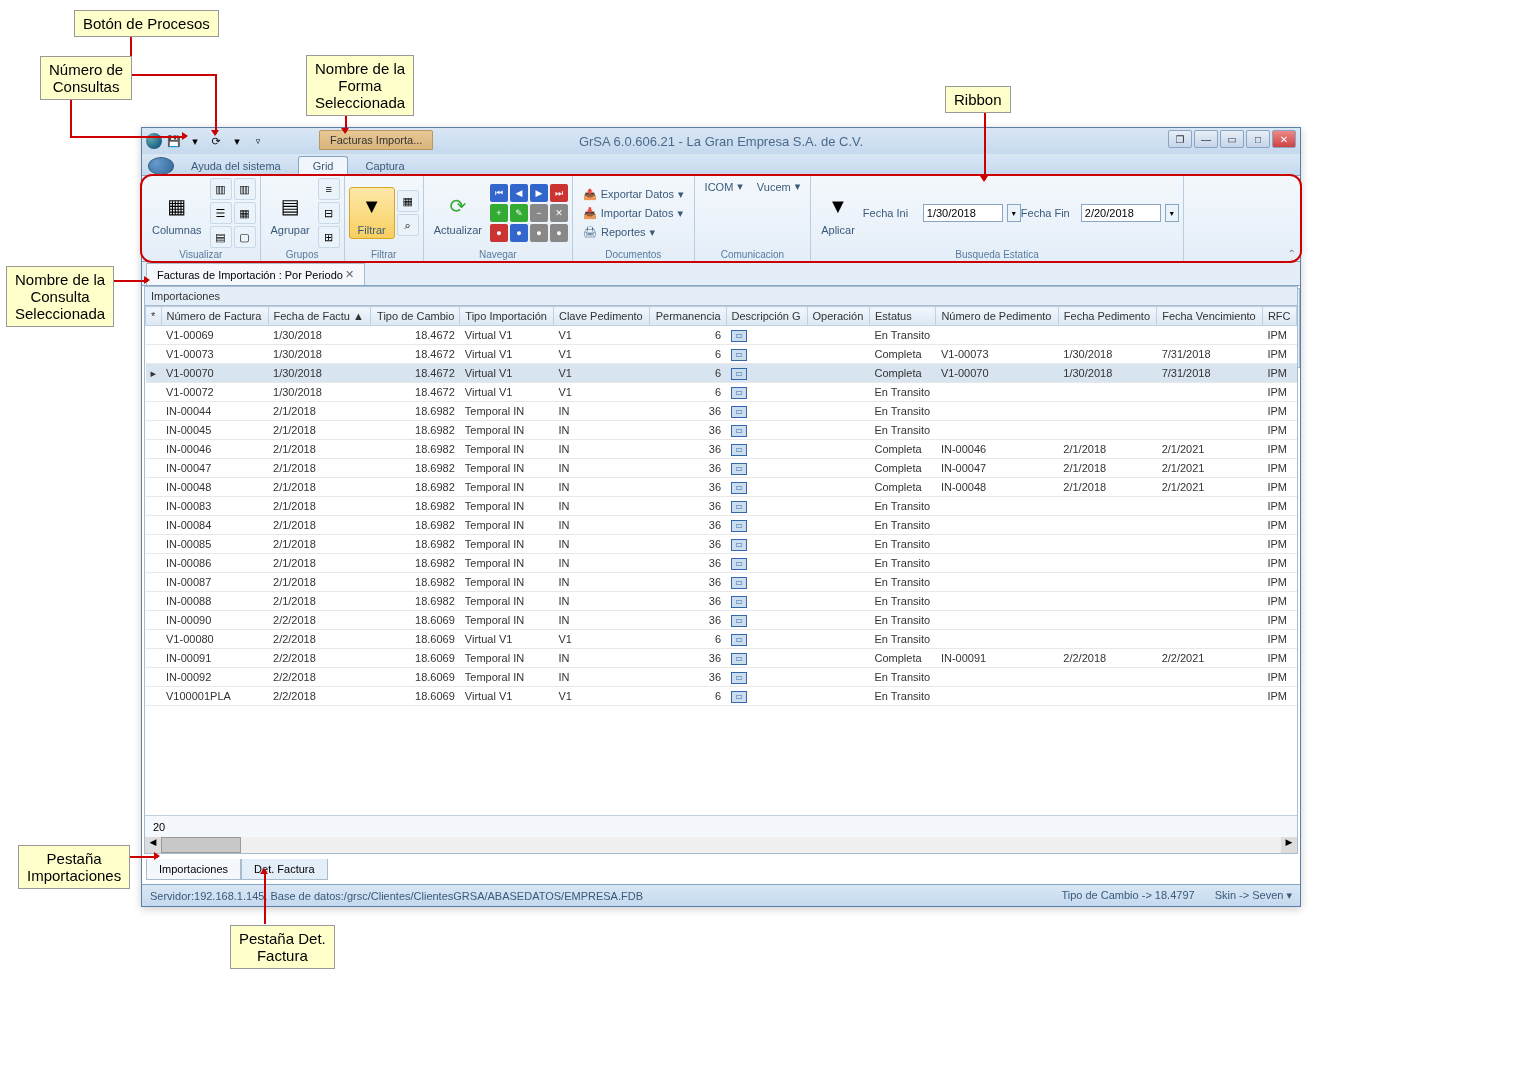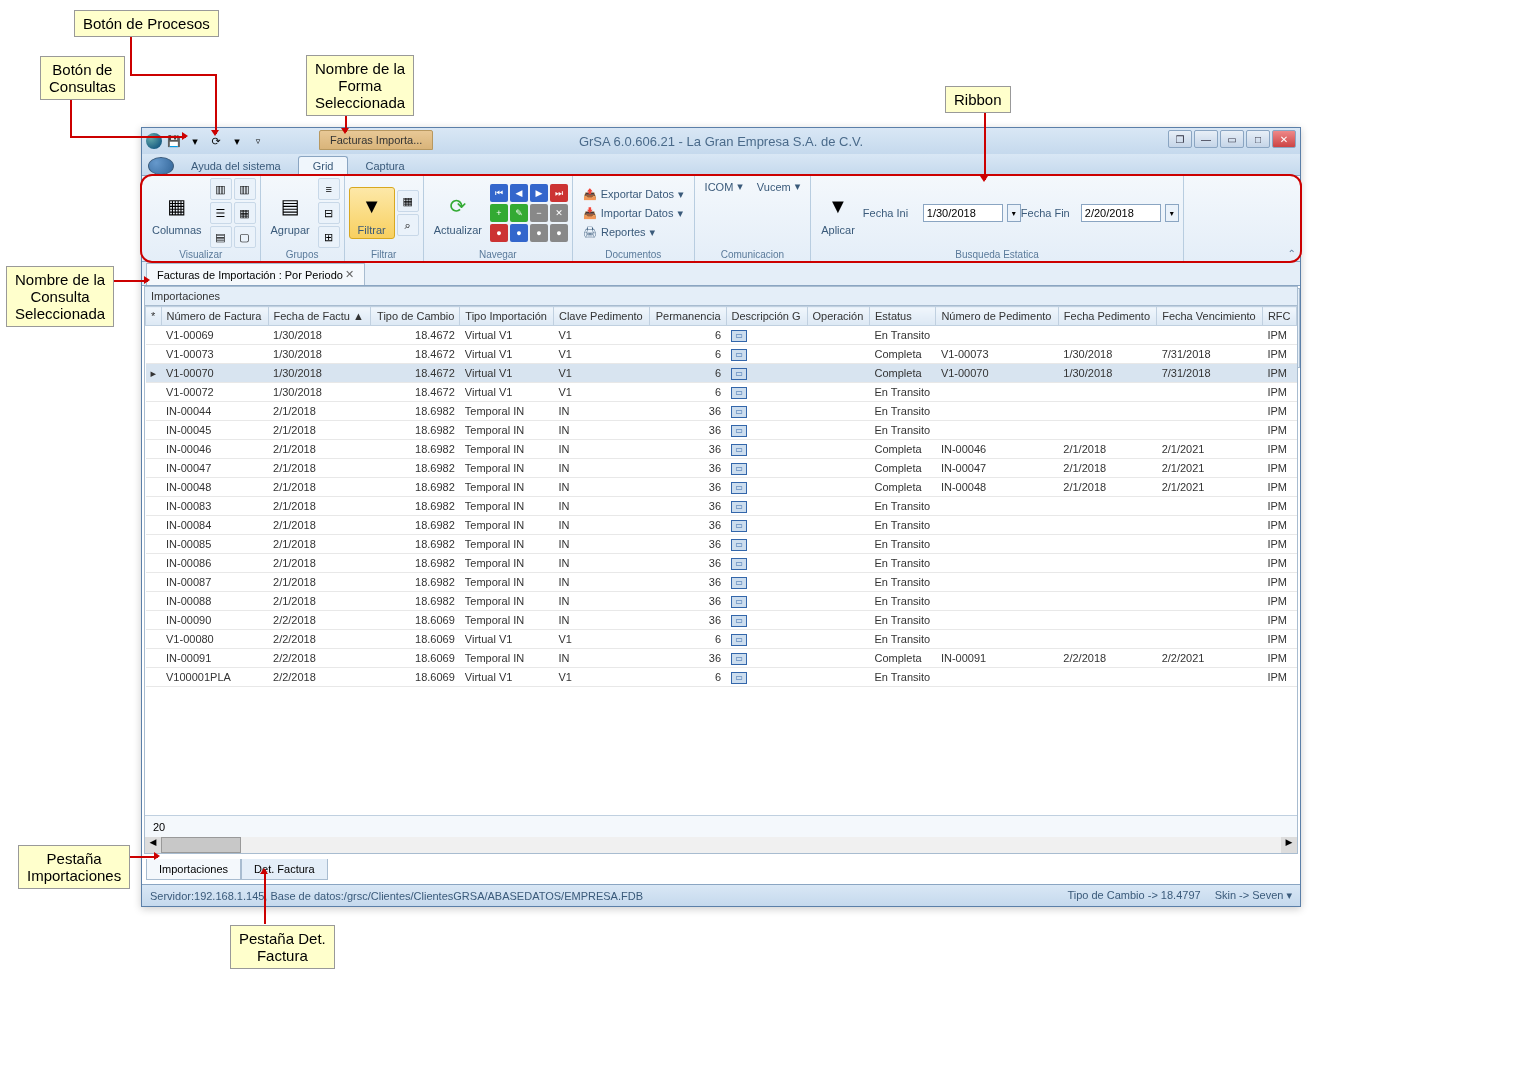--- a/index.html
+++ b/index.html
@@ -68,37 +68,37 @@
 .hscroll-track { flex:1; background:#f0f0f0; position:relative; }
 .hscroll-thumb { position:absolute; left:0; width:80px; height:100%; background:#c8c8c8; border:1px solid #999; }
 
 
 .bottom-tabs { position: absolute; bottom: 26px; left: 4px; display: flex; }
 .bottom-tab { padding: 4px 12px; font-size: 11px; border: 1px solid #a8bcd0; border-top: none; background: #e4eef8; cursor: pointer; }
 .bottom-tab.active { background: #f4f8fc; }
 
 
 .statusbar { position: absolute; bottom: 0; left: 0; right: 0; height: 22px; background: linear-gradient(#d9e7f5, #c5d9ed); display: flex; align-items: center; padding: 0 8px; font-size: 11px; color: #3a5a7a; border-top: 1px solid #8aa5c2; }
-.statusbar .right { margin-left: auto; display: flex; gap: 14px; }
+.statusbar .right { margin-left: auto; display: flex; gap: 20px; }
 
 
 .notif-tab { position: absolute; right: 0; top: 160px; width: 18px; height: 80px; background: #e4eef8; border: 1px solid #a8bcd0; writing-mode: vertical-rl; text-align: center; font-size: 10px; padding: 4px 1px; cursor: pointer; color:#3a5a7a; }
 
 
 .ribbon-collapse { position:absolute; right:4px; bottom:2px; font-size:10px; color:#5a7a9a; cursor:pointer; }
 
 
 .aline { position:absolute; background:#cc0000; z-index:98; }
 .ahead { position:absolute; width:0; height:0; z-index:98; }
 </style>
 </head>
 <body>
 
 <div class="callout" style="left:74px; top:10px;">Botón de Procesos</div>
-<div class="callout" style="left:40px; top:56px; white-space:pre-line;">Botón de
+<div class="callout" style="left:40px; top:56px; white-space:pre-line;">Número de
 Consultas</div>
 <div class="callout" style="left:306px; top:55px; white-space:pre-line;">Nombre de la
 Forma
 Seleccionada</div>
 <div class="callout" style="left:945px; top:86px;">Ribbon</div>
 <div class="callout" style="left:6px; top:266px; white-space:pre-line;">Nombre de la
 Consulta
 Seleccionada</div>
 <div class="callout" style="left:18px; top:845px; white-space:pre-line;">Pestaña
 Importaciones</div>
@@ -591,20 +591,36 @@
               <td><span class="desc-icon">▭</span></td>
               <td></td>
               <td>Completa</td>
               <td>IN-00091</td>
               <td>2/2/2018</td>
               <td>2/2/2021</td>
               <td>IPM</td>
             </tr>
             <tr>
               <td class="row-indicator"></td>
+              <td>IN-00092</td>
+              <td>2/2/2018</td>
+              <td style="text-align:right;">18.6069</td>
+              <td>Temporal IN</td>
+              <td>IN</td>
+              <td style="text-align:right;">36</td>
+              <td><span class="desc-icon">▭</span></td>
+              <td></td>
+              <td>En Transito</td>
+              <td></td>
+              <td></td>
+              <td></td>
+              <td>IPM</td>
+            </tr>
+            <tr>
+              <td class="row-indicator"></td>
               <td>V100001PLA</td>
               <td>2/2/2018</td>
               <td style="text-align:right;">18.6069</td>
               <td>Virtual V1</td>
               <td>V1</td>
               <td style="text-align:right;">6</td>
               <td><span class="desc-icon">▭</span></td>
               <td></td>
               <td>En Transito</td>
               <td></td>

